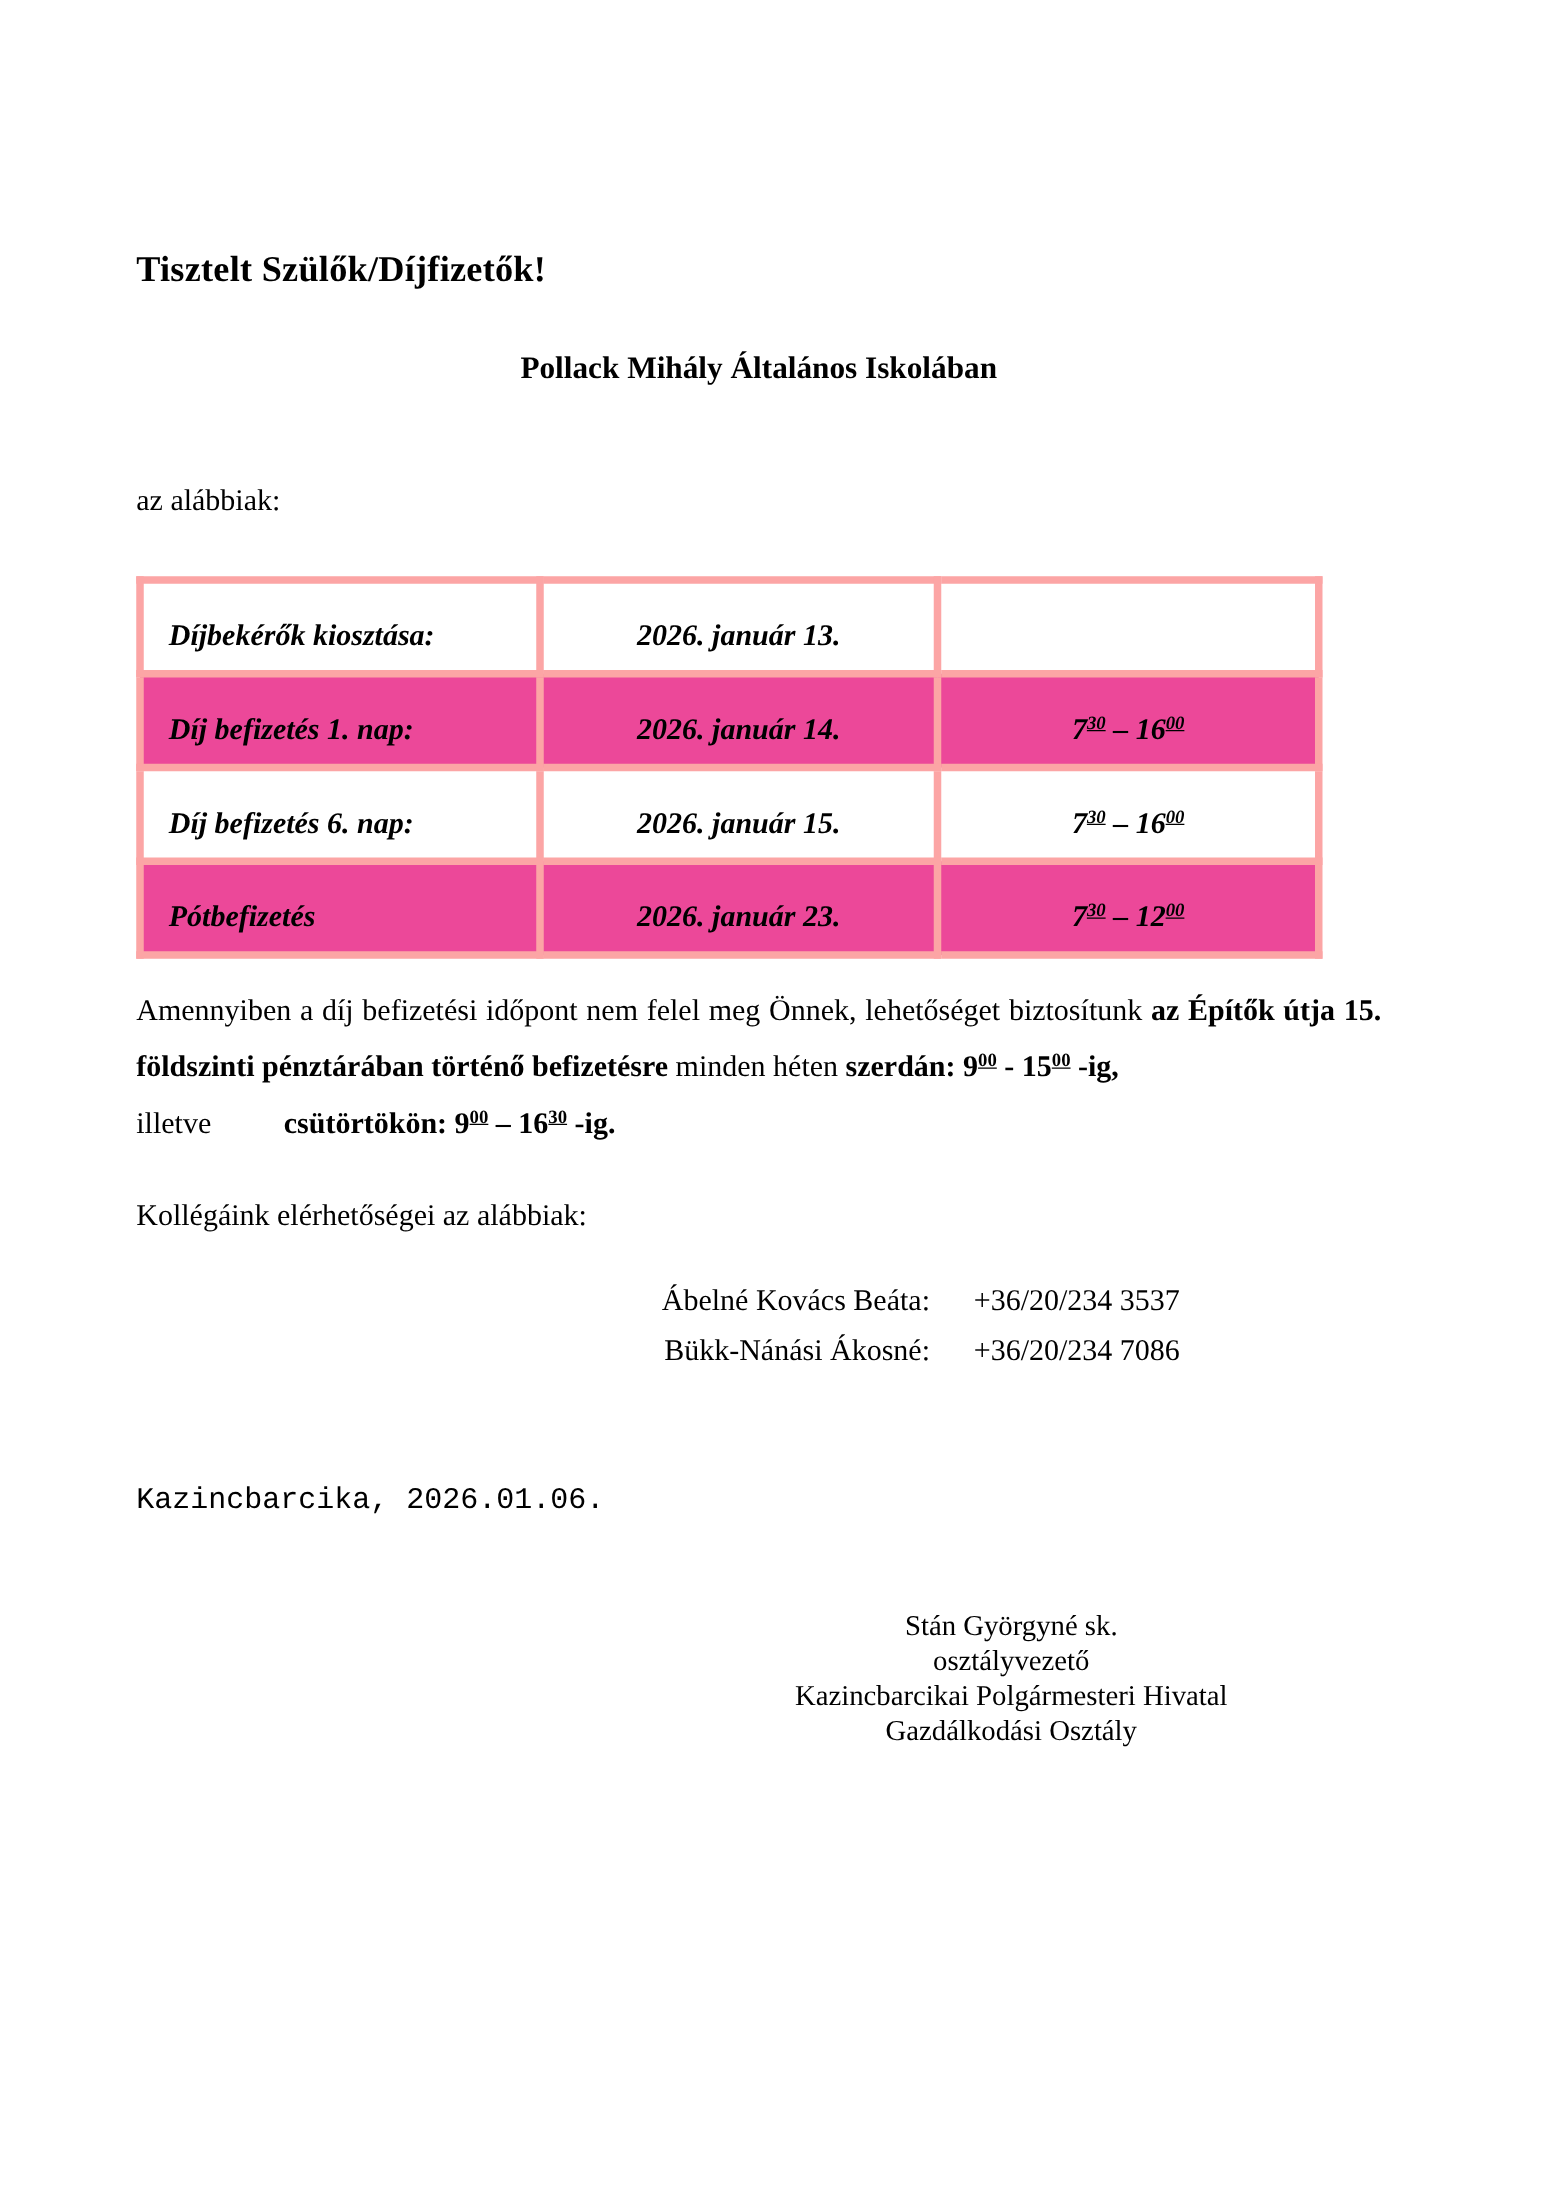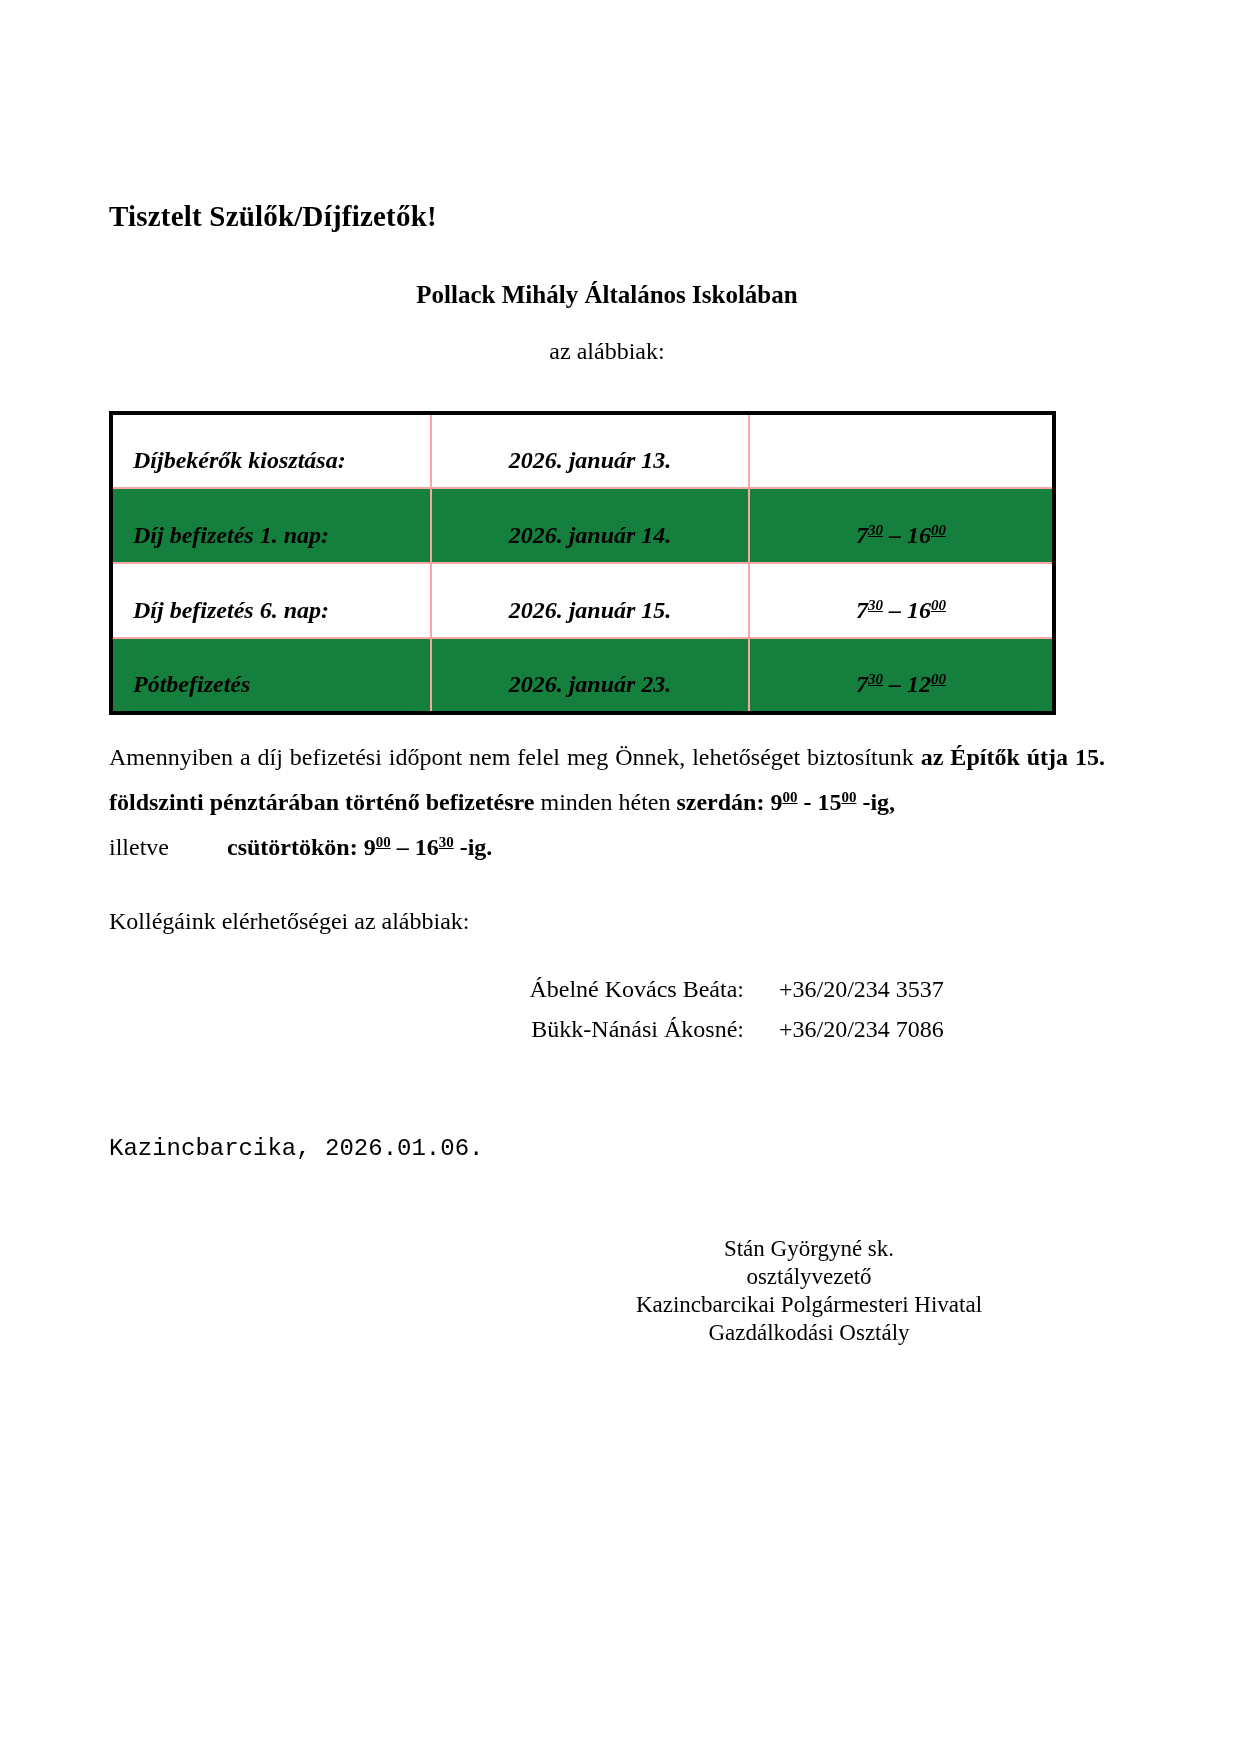--- a/index.html
+++ b/index.html
@@ -28,44 +28,43 @@
     text-align: justify;
   }
   .intro-para .b { font-weight: bold; }
   .school-line {
     margin-top: 48px;
     text-align: center;
     font-weight: bold;
     font-size: 25px;
   }
   .leadin-line {
-    margin-top: 22px;
+    margin-top: 72px;
     line-height: 40px;
-    text-align: center;
   }
   .fee-table {
     margin-top: 40px;
     width: 943px;
     border-collapse: collapse;
     border: 4px solid #000000;
     table-layout: fixed;
   }
   .fee-table td {
-    border: 2px solid #fca5a5;
+    border: 6px solid #fca5a5;
     height: 75px;
     font-weight: bold;
     font-style: italic;
     font-size: 24px;
     vertical-align: bottom;
     padding-bottom: 13px;
   }
   .fee-table .c-label { width: 320px; padding-left: 20px; text-align: left; }
   .fee-table .c-date  { width: 318px; text-align: center; }
   .fee-table .c-time  { width: 305px; text-align: center; }
-  .fee-table tr.shaded td { background: #15803d; }
+  .fee-table tr.shaded td { background: #ec4899; }
   .tsup {
     font-size: 15px;
     vertical-align: 8px;
     text-decoration: underline;
   }
   .payment-para {
     margin-top: 22px;
     line-height: 40px;
     text-align: justify;
   }

